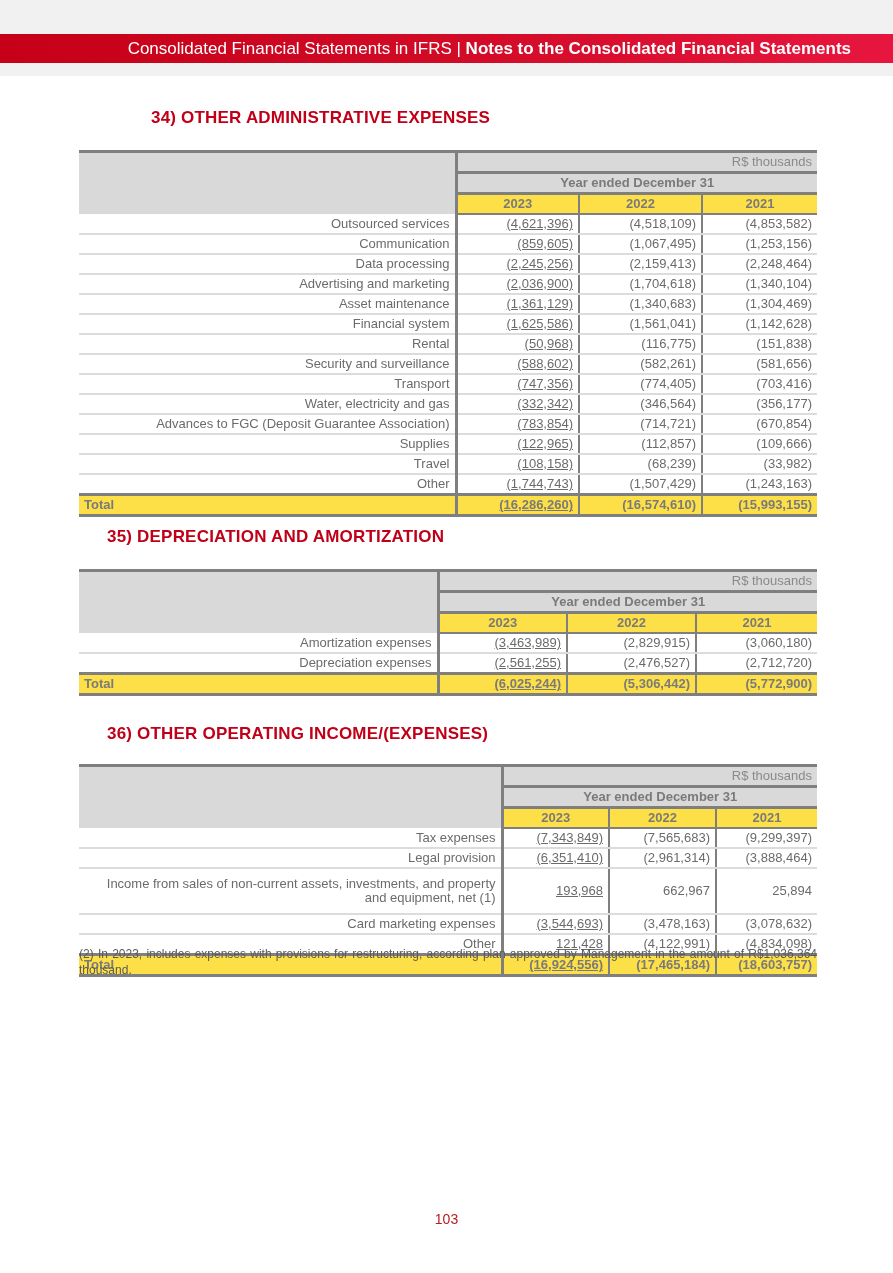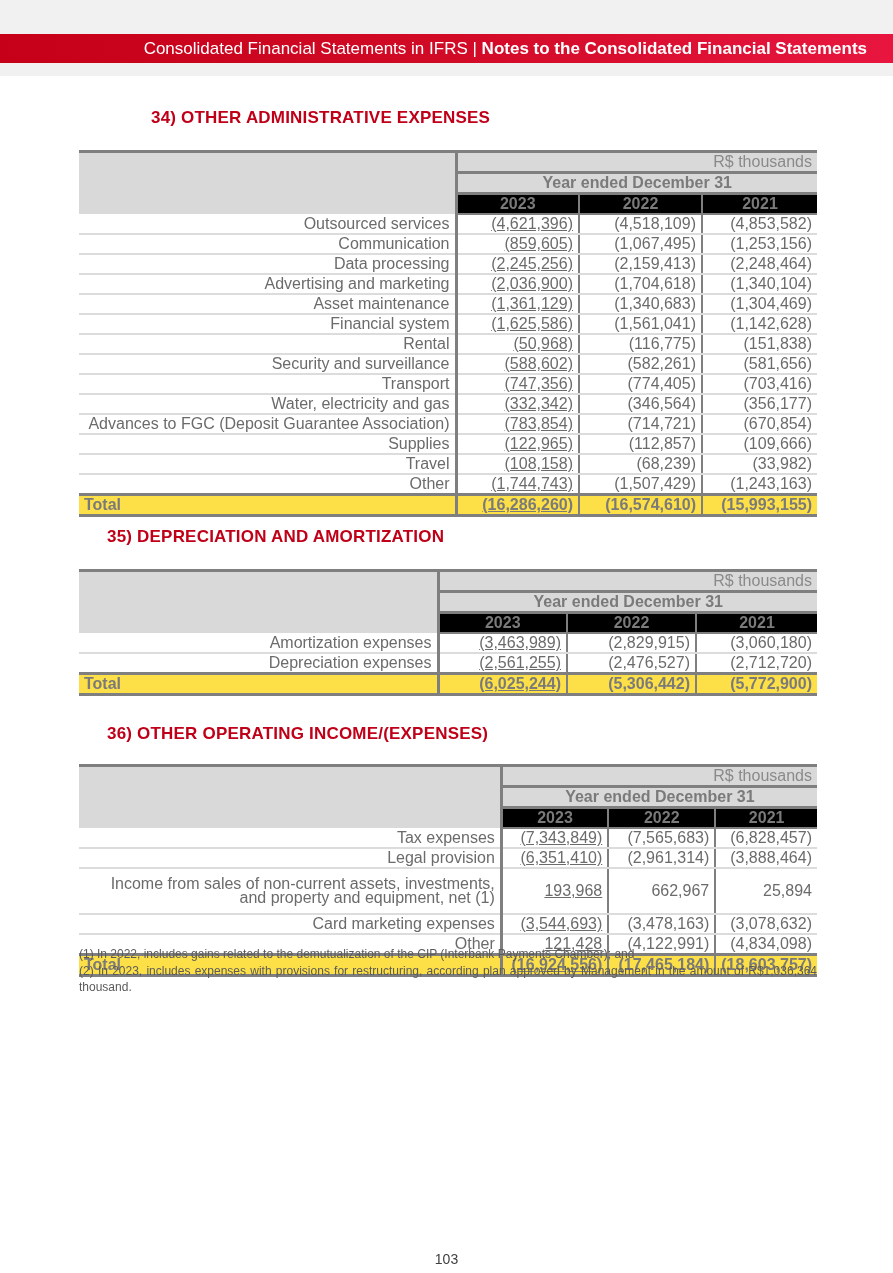--- a/index.html
+++ b/index.html
@@ -5,56 +5,56 @@
   html, body { margin: 0; padding: 0; }
   body {
     width: 893px; height: 1273px; background: #ffffff; position: relative; overflow: hidden;
     font-family: "Liberation Sans", sans-serif; color: #5a5a5a;
   }
   .top-band { position: absolute; left: 0; top: 0; width: 893px; height: 34px; background: #f1f1f1; }
   .header-bar {
     position: absolute; left: 0; top: 34px; width: 893px; height: 29px;
     background: linear-gradient(90deg, #c60018 0%, #d10a26 50%, #e8163f 100%);
     color: #ffffff; font-size: 17px; line-height: 29px; text-align: right;
-    box-sizing: border-box; padding-right: 26px; white-space: nowrap;
+    box-sizing: border-box; padding-right: 42px; white-space: nowrap;
   }
   .header-bar .bold { font-weight: bold; }
   .sub-band { position: absolute; left: 0; top: 63px; width: 893px; height: 13px; background: #f1f1f1; }
 
   .section-title {
     position: absolute; left: 107px; font-size: 17px; font-weight: bold; color: #c00018; letter-spacing: 0.2px;
   }
 
   table.fin {
-    position: absolute; left: 79px; width: 738px; border-collapse: collapse; font-size: 16px; color: #6b6b6b;
+    position: absolute; left: 79px; width: 738px; border-collapse: collapse; font-size: 13px; color: #6b6b6b;
   }
   table.fin td { padding: 0 5px; height: 18.5px; line-height: 18px; box-sizing: border-box; }
   table.fin tr.topline td { border-top: 3px solid #7f7f7f; }
   .hdr-blank { background: #d9d9d9; border-right: 3px solid #7f7f7f; }
   .hdr-unit { background: #d9d9d9; text-align: right; color: #8a8a8a; }
   .hdr-period { background: #d9d9d9; text-align: center; font-weight: bold; color: #7a7a7a; border-top: 3px solid #7f7f7f; }
-  .hdr-year { background: #000000; text-align: center; font-weight: bold; color: #7a7a7a; border-top: 3px solid #7f7f7f; border-bottom: 2px solid #7f7f7f; }
+  .hdr-year { background: #fde047; text-align: center; font-weight: bold; color: #7a7a7a; border-top: 3px solid #7f7f7f; border-bottom: 2px solid #7f7f7f; }
   .hdr-year.mid { border-left: 2px solid #7f7f7f; border-right: 2px solid #7f7f7f; margin-top: 16px; }
   table.fin tr.data td { border-bottom: 2px solid #dcdcdc; }
   table.fin tr.data td.label { text-align: right; }
   table.fin td.num { text-align: right; }
   table.fin td.c1 { border-left: 3px solid #7f7f7f; text-decoration: underline; }
   table.fin td.c2 { border-left: 2px solid #7f7f7f; border-right: 2px solid #7f7f7f; margin-left: 25px; }
   table.fin tr.total td {
     background: #fde047; font-weight: bold; color: #7a7a7a;
     border-top: 3px solid #7f7f7f; border-bottom: 3px solid #7f7f7f;
   }
   table.fin tr.tall td { height: 46px; line-height: 14px; }
 
   .footnotes {
     position: absolute; left: 79px; top: 946px; width: 738px; font-size: 12px; color: #5a5a5a; line-height: 16px;
   }
   .footnotes p { margin: 0 0 1px 0; text-align: justify; }
   .page-number {
-    position: absolute; left: 0; width: 893px; top: 1211px; text-align: center; color: #404040; font-size: 14px; margin-top: 40px;
+    position: absolute; left: 0; width: 893px; top: 1211px; text-align: center; color: #b91c1c; font-size: 14px;
   }
 </style>
 </head>
 <body>
 
 <div class="top-band"></div>
 <div class="header-bar">
   <span>Consolidated Financial Statements in IFRS | </span><span class="bold">Notes to the Consolidated Financial Statements</span>
 </div>
 <div class="sub-band"></div>
@@ -233,21 +233,21 @@
       </tr>
       <tr>
         <td class="hdr-year">2023</td>
         <td class="hdr-year mid">2022</td>
         <td class="hdr-year">2021</td>
       </tr>
       <tr class="data">
         <td class="label">Tax expenses</td>
         <td class="num c1">(7,343,849)</td>
         <td class="num c2">(7,565,683)</td>
-        <td class="num c3">(6,828,457)</td>
+        <td class="num c3">(9,299,397)</td>
       </tr>
       <tr class="data">
         <td class="label">Legal provision</td>
         <td class="num c1">(6,351,410)</td>
         <td class="num c2">(2,961,314)</td>
         <td class="num c3">(3,888,464)</td>
       </tr>
       <tr class="data tall">
         <td class="label">Income from sales of non-current assets, investments, and property and equipment, net (1)</td>
         <td class="num c1">193,968</td>
@@ -269,17 +269,16 @@
       <tr class="total">
         <td class="label">Total</td>
         <td class="num c1">(16,924,556)</td>
         <td class="num c2">(17,465,184)</td>
         <td class="num c3">(18,603,757)</td>
       </tr>
     </tbody>
   </table>
 
 <div class="footnotes">
-  <p>(1) In 2022, includes gains related to the demutualization of the CIP (Interbank Payments Chamber); and</p>
   <p>(2) In 2023, includes expenses with provisions for restructuring, according plan approved by Management in the amount of R$1,036,364 thousand.</p>
 </div>
 
 <div class="page-number">103</div>
 
 </body></html>

